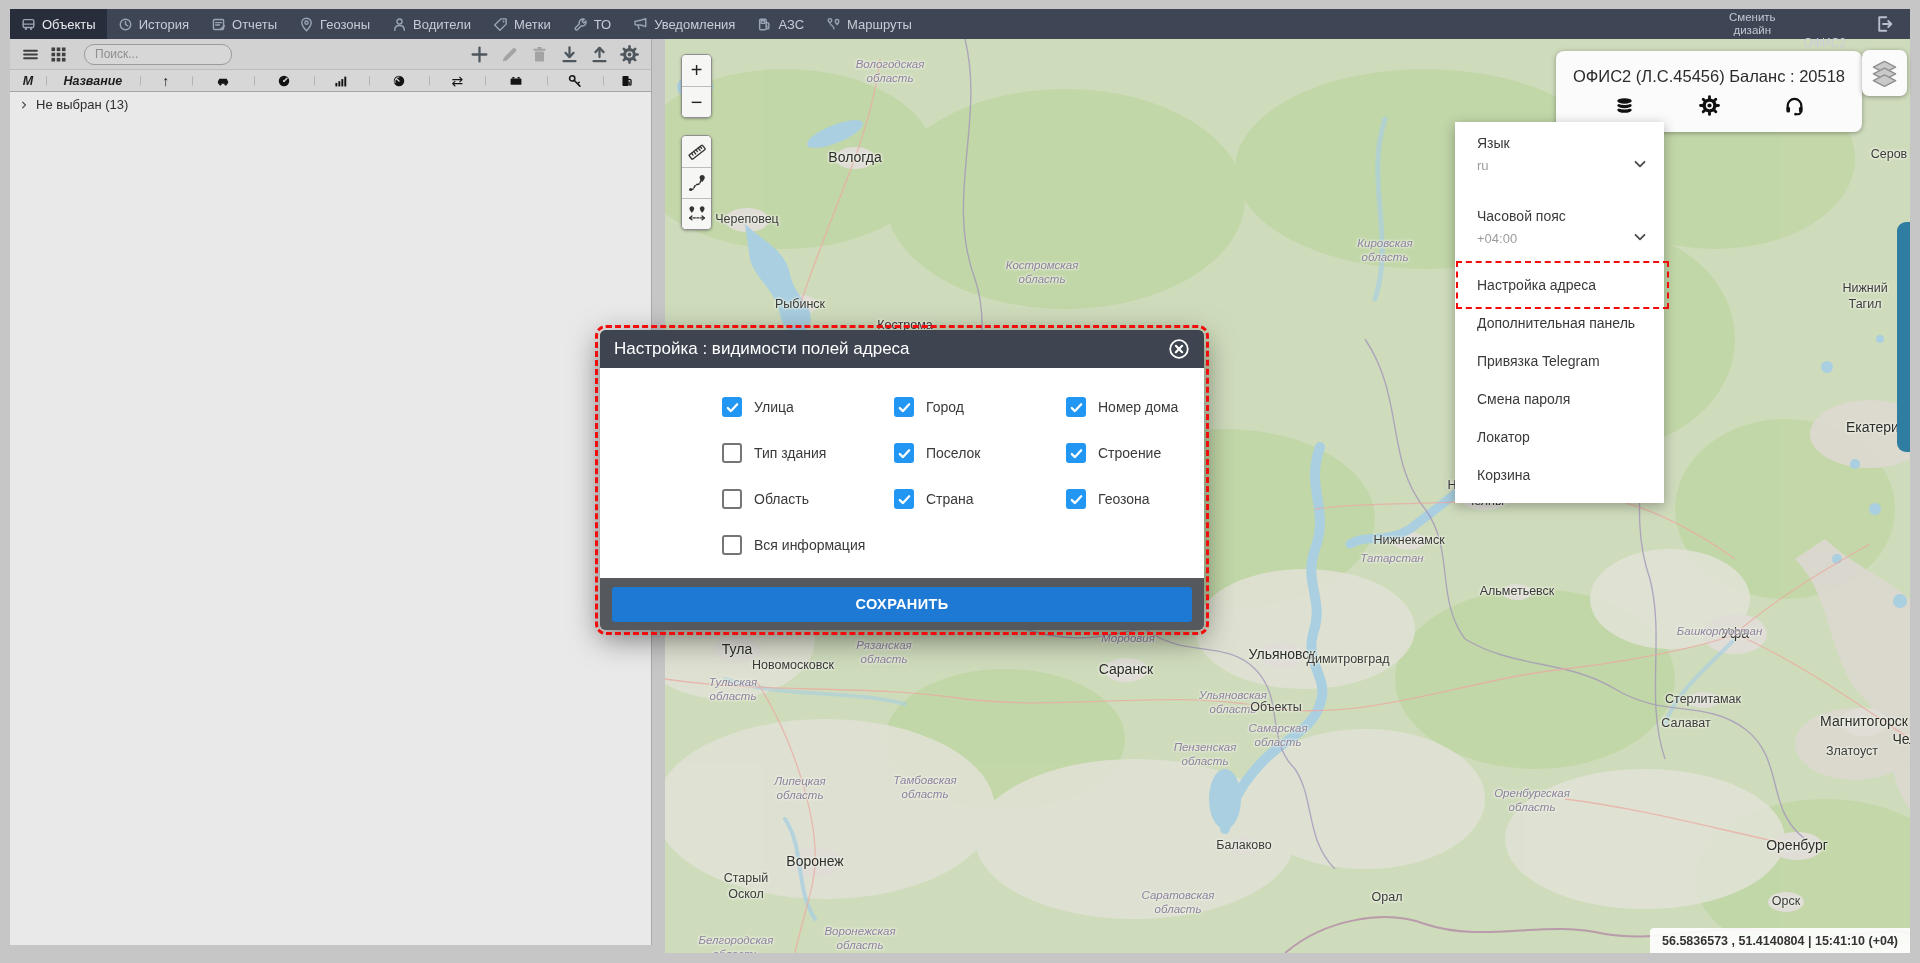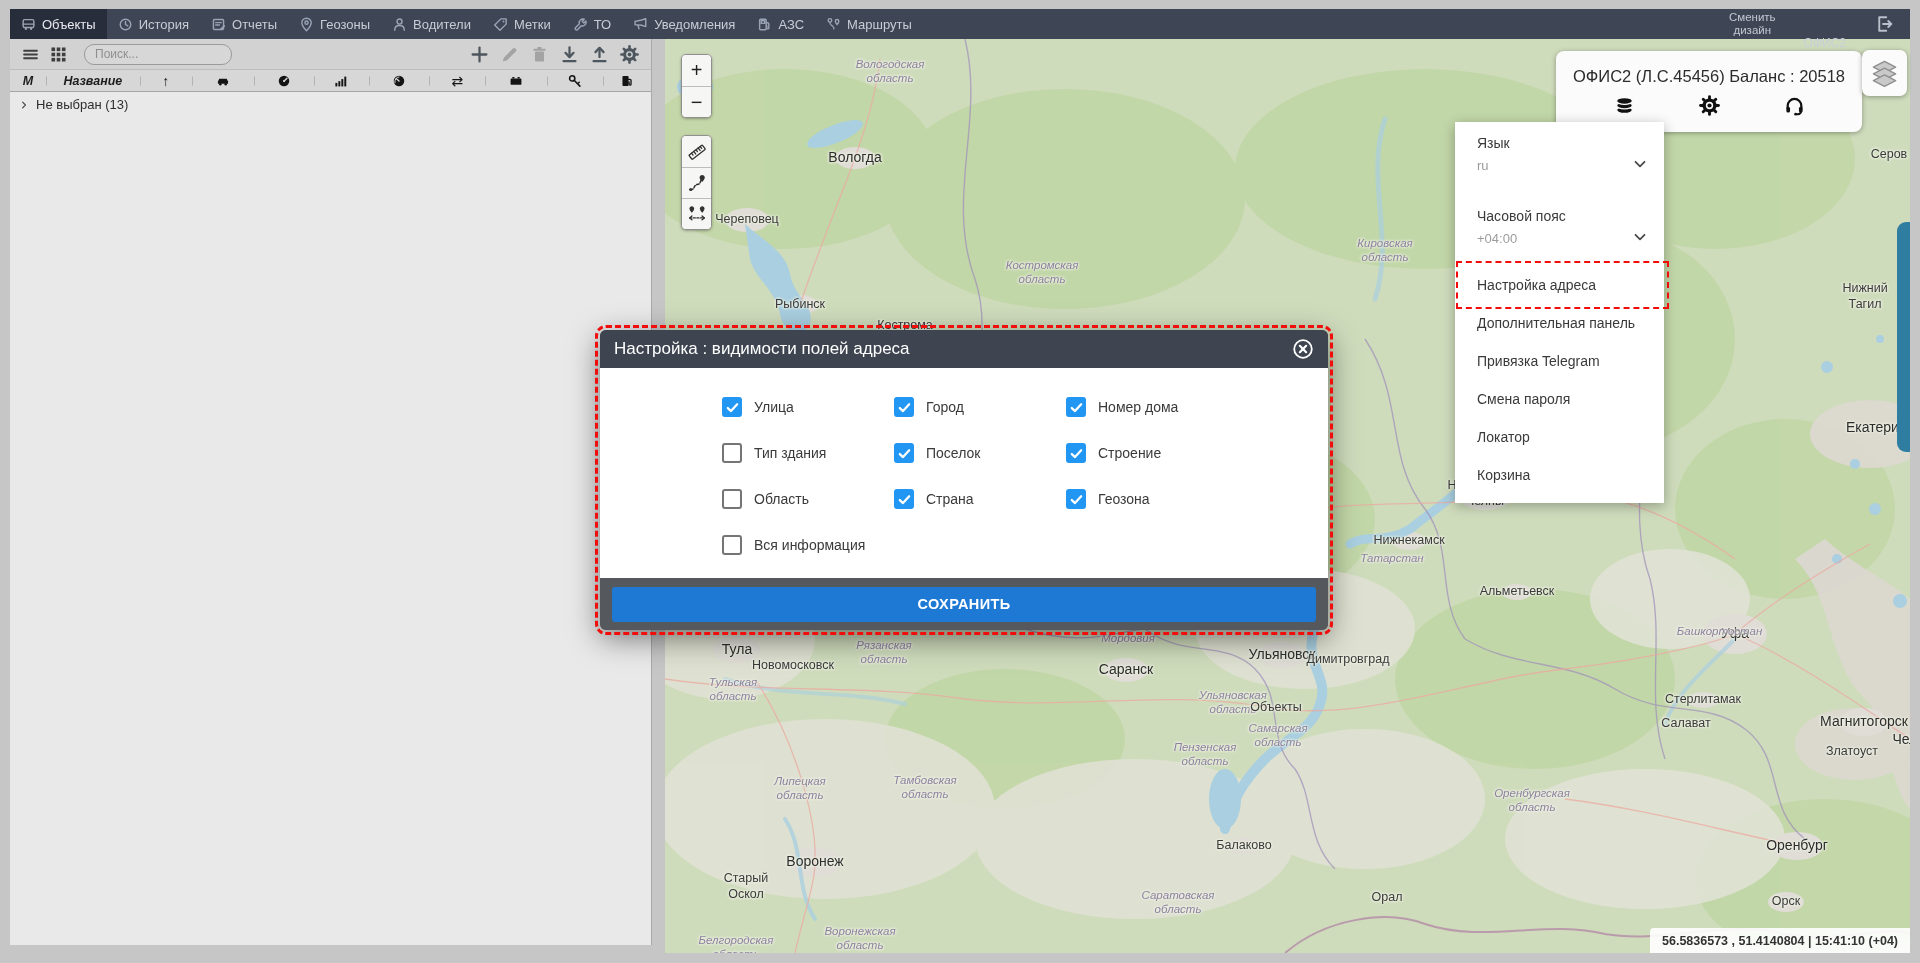--- a/index.html
+++ b/index.html
@@ -66,21 +66,21 @@
   .mgroup{position:relative;padding:13px 20px 0 22px;cursor:pointer;}
   .mgroup + .mgroup{margin-top:22px;}
   .mg-l{font-size:14px;color:#3a3a3a;margin-bottom:7px;}
   .mg-v{font-size:13px;color:#9c9c9c;}
   .mg-ch{position:absolute;right:16px;top:34px;font-size:16px;color:#4a4a4a;}
   #menu-items{margin-top:20px;}
   .mi{height:38px;display:flex;align-items:center;padding-left:22px;cursor:pointer;position:relative;}
   .mi-hl::after{content:"";position:absolute;top:-5px;bottom:-5px;left:1px;right:-5px;border:2px dashed #f20d0d;pointer-events:none;}
 
   
-  .modal{position:absolute;left:600px;top:330px;width:728px;height:300px;z-index:10;border-radius:6px;outline:3px dashed #f20d0d;outline-offset:2px;box-shadow:0 8px 30px rgba(0,0,0,.5);background:#55585c;}
+  .modal{position:absolute;left:600px;top:330px;width:604px;height:300px;z-index:10;border-radius:6px;outline:3px dashed #f20d0d;outline-offset:2px;box-shadow:0 8px 30px rgba(0,0,0,.5);background:#55585c;}
   .m-head{height:38px;background:#3e4550;border-radius:6px 6px 0 0;display:flex;align-items:center;padding:0 14px;color:#fff;}
   .m-title{font-size:17px;}
   .m-close{margin-left:auto;font-size:22px;color:#fff;cursor:pointer;}
   .m-body{height:210px;background:#fff;overflow:hidden;}
   #cb-grid{display:grid;grid-template-columns:172px 172px auto;padding:16px 0 0 122px;}
   .cbitem{display:flex;align-items:center;gap:12px;height:46px;cursor:pointer;}
   .cbx{width:20px;height:20px;border-radius:3px;border:2px solid #757575;background:#fff;display:flex;align-items:center;justify-content:center;flex:none;}
   .cbx.on{background:#2196f3;border-color:#2196f3;}
   .cbx .ic{width:15px;height:15px;}
   .cb-label{font-size:14px;color:#3a3a3a;}

